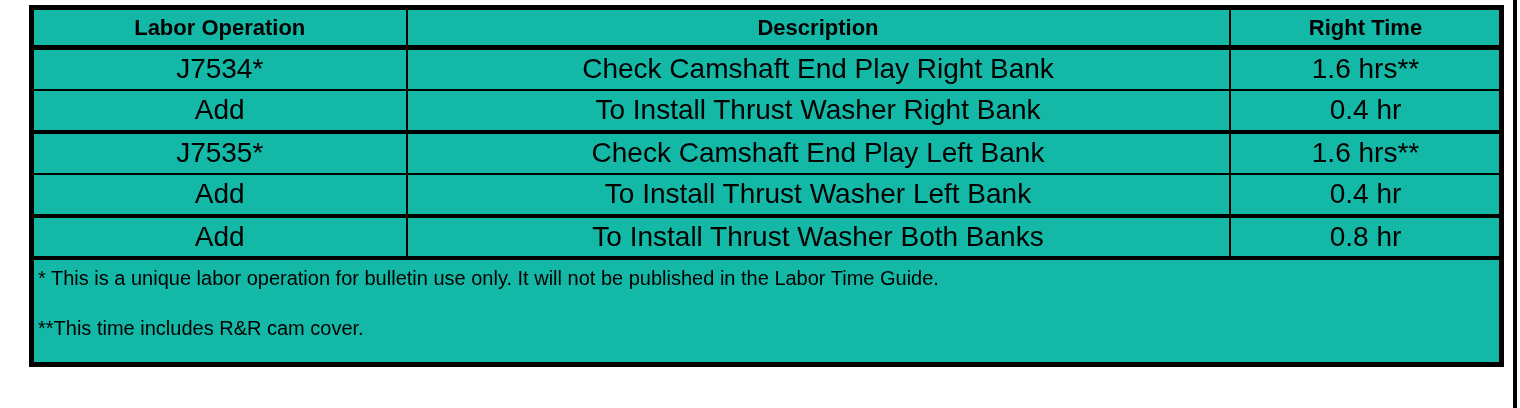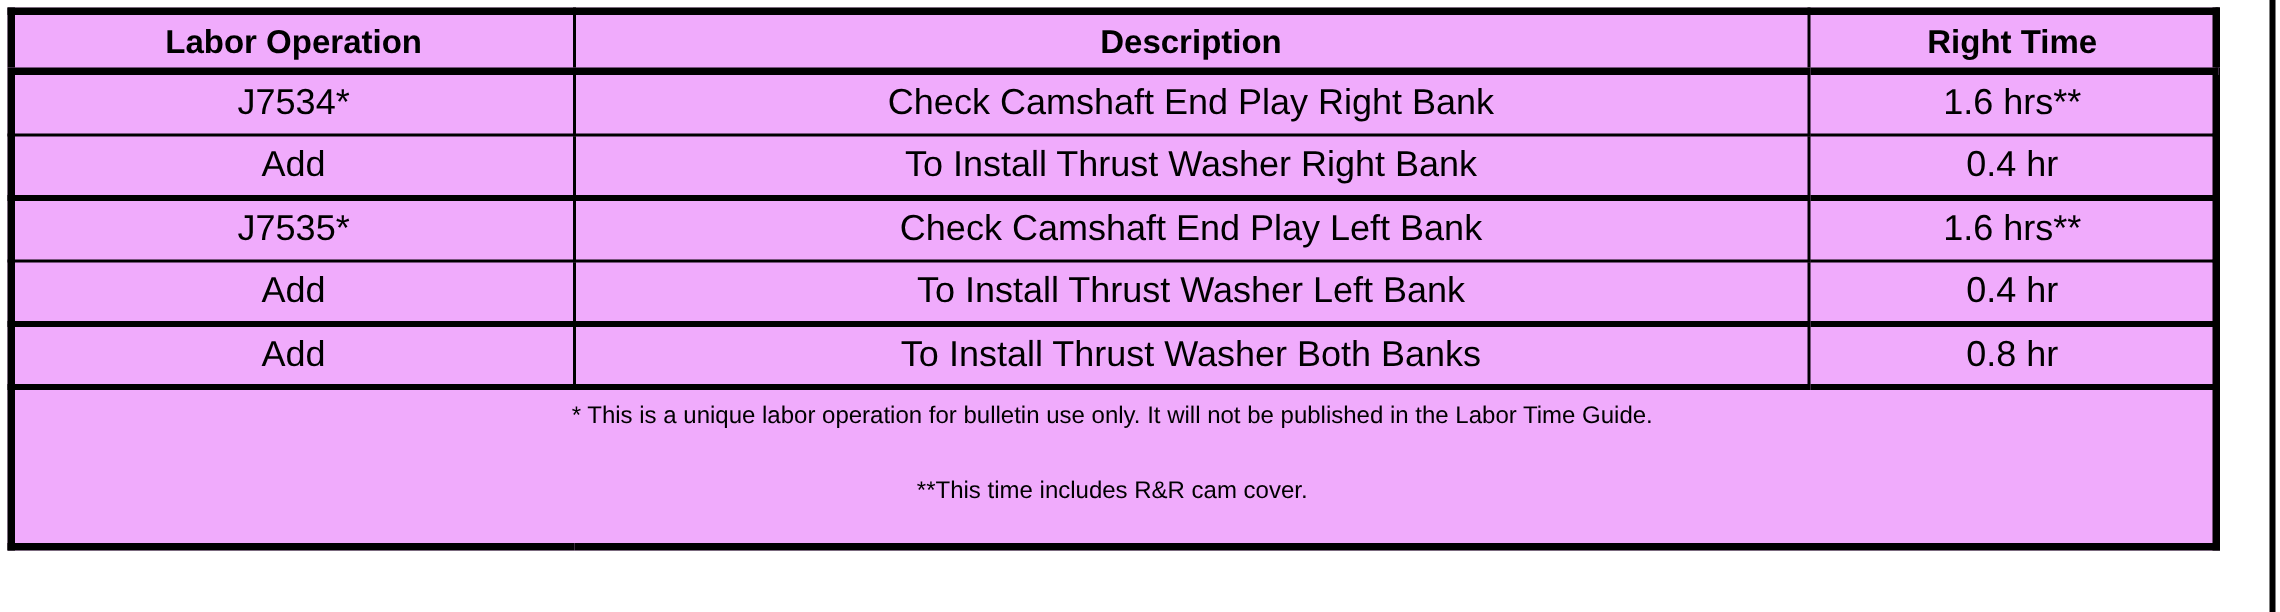--- a/index.html
+++ b/index.html
@@ -17,22 +17,23 @@
   }
   .table-wrap {
     position: absolute;
     left: 5px;
     top: 5px;
   }
   table.labor-table {
     border-collapse: collapse;
     table-layout: fixed;
     width: 1319px;
-    background: #f0abfc;
+    background: #14b8a6;
     border: 5px solid #000000;
+    margin-left: 24px;
   }
   table.labor-table th,
   table.labor-table td {
     border: 2px solid #000000;
     text-align: center;
     vertical-align: middle;
     padding: 0;
     overflow: hidden;
     white-space: nowrap;
   }
@@ -41,33 +42,33 @@
   }
   thead th {
     font-size: 22px;
     font-weight: bold;
     border-bottom-width: 5px !important;
   }
   tbody tr {
     height: 42px;
   }
   tbody td {
-    font-size: 24px;
+    font-size: 28px;
     font-weight: normal;
   }
   tbody tr.group-end td {
     border-bottom-width: 4px;
     text-align: center;
   }
   tfoot td.notes-cell {
     height: 92px;
-    text-align: center;
+    text-align: left;
     vertical-align: top;
     padding: 6px 6px 4px 4px;
-    font-size: 16px;
+    font-size: 20px;
     border-top-width: 4px;
     white-space: normal;
   }
   tfoot td.notes-cell p {
     margin: 0;
     line-height: 24px;
   }
   tfoot td.notes-cell p.note-2 {
     margin-top: 26px;
   }

